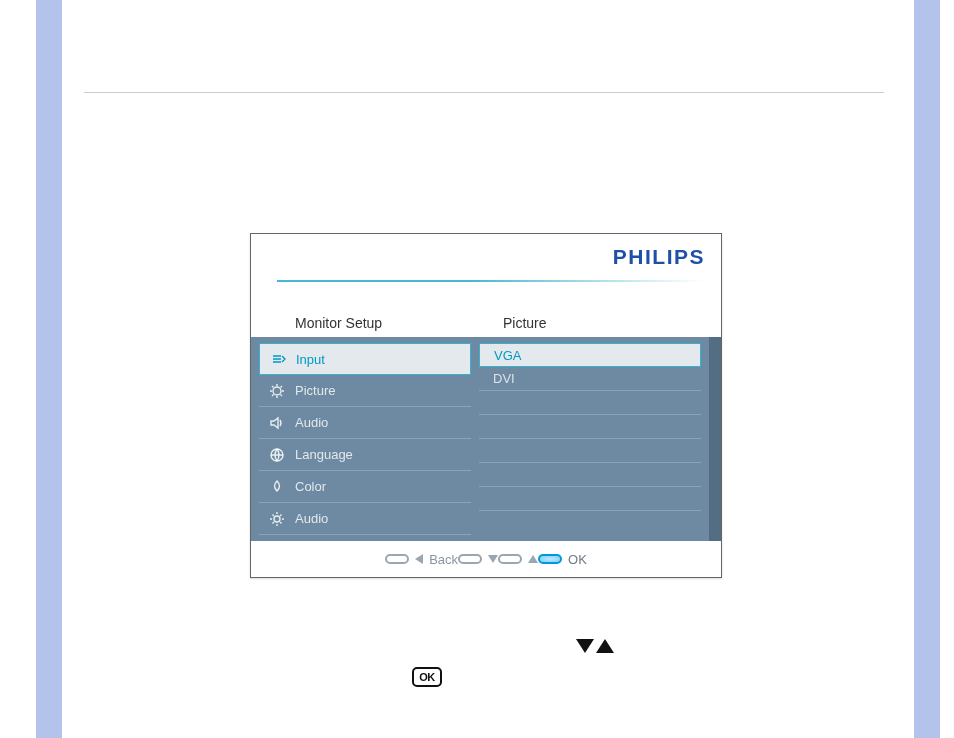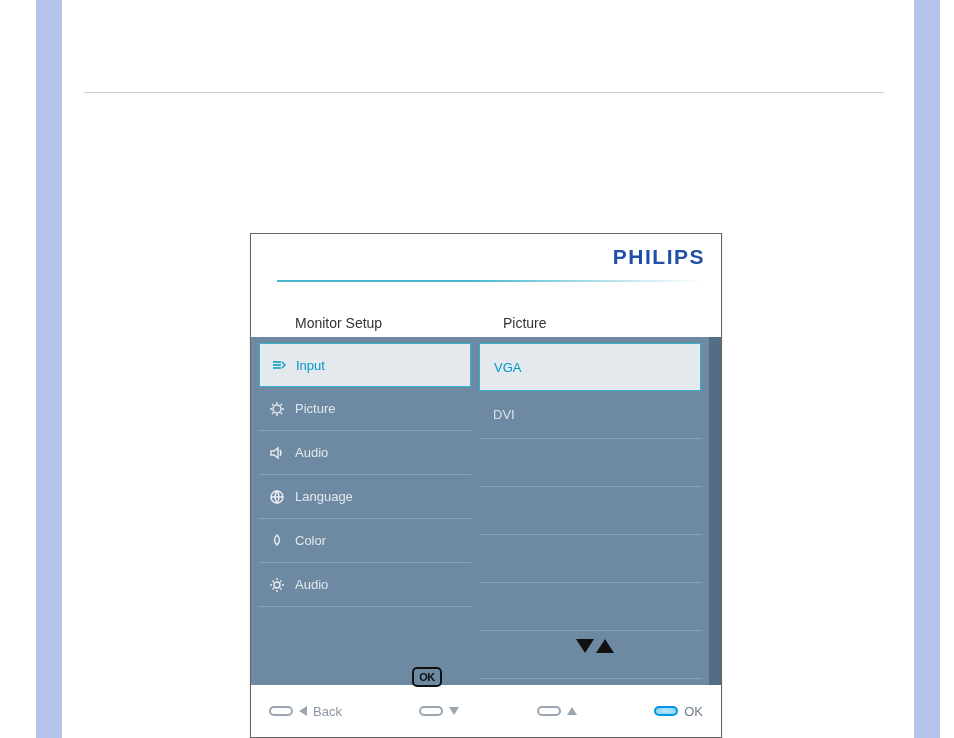--- a/index.html
+++ b/index.html
@@ -105,21 +105,21 @@
     .col-right::after {
       content: "";
       position: absolute;
       right: 0;
       top: 0;
       bottom: 0;
       width: 12px;
       background: #536d82;
     }
     .menu-item {
-      height: 44px;
+      height: 32px;
       display: flex;
       align-items: center;
       gap: 10px;
       padding: 0 10px;
       border-bottom: 1px solid rgba(255,255,255,0.22);
       color: rgba(255,255,255,0.8);
       font-size: 13px;
       cursor: pointer;
     }
     .menu-item.selected {
@@ -129,43 +129,43 @@
     }
     .menu-item .icon {
       width: 16px;
       height: 16px;
       flex-shrink: 0;
       display: flex;
       align-items: center;
       justify-content: center;
     }
     .sub-item {
-      height: 48px;
+      height: 24px;
       display: flex;
       align-items: center;
       padding: 0 14px;
       color: rgba(255,255,255,0.75);
       font-size: 13px;
       border-bottom: 1px solid rgba(255,255,255,0.22);
       cursor: pointer;
       margin-right: 12px;
     }
     .sub-item.selected {
       background: #e4e9ee;
       color: #0099c4;
       border: 1px solid #35b2cf;
     }
     .sub-item.placeholder {
       cursor: default;
     }
     .osd-footer {
-      height: 52px;
-      display: flex;
-      align-items: center;
-      justify-content: space-between;
+      height: 36px;
+      display: flex;
+      align-items: center;
+      justify-content: center;
       padding: 0 18px;
       background: #fff;
     }
     .foot-btn {
       display: flex;
       align-items: center;
       gap: 6px;
       color: #9aa6b2;
       font-size: 13px;
       cursor: pointer;

